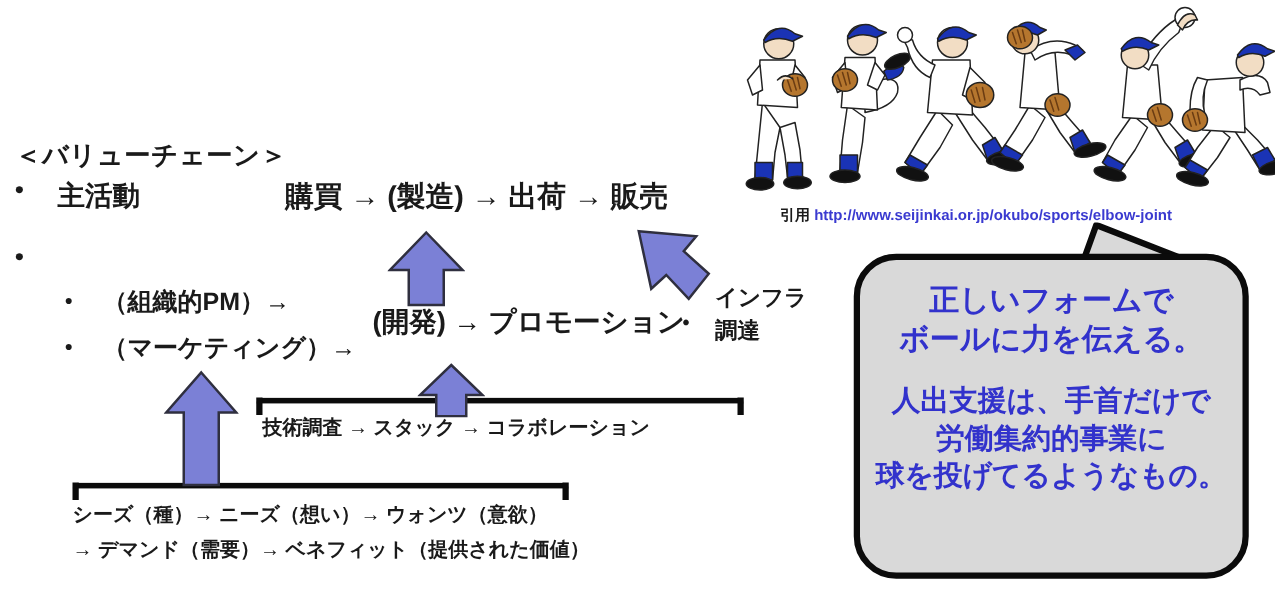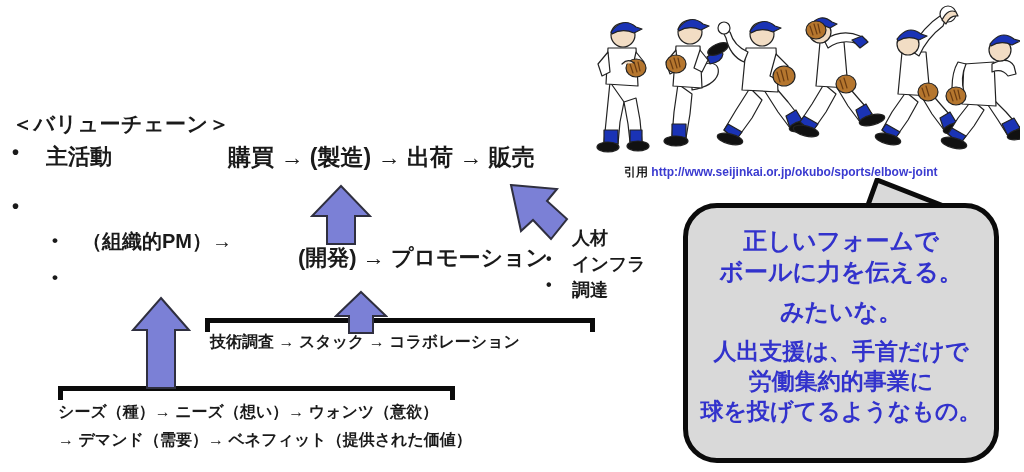--- a/index.html
+++ b/index.html
@@ -90,34 +90,31 @@
   <span class="bullet-dot">•</span>
 </div>
 
 <div class="abs nowrap bullet-row l2" id="sub1">
   <span class="bullet-dot">•</span>
   <span>（組織的PM）→</span>
 </div>
 
 <div class="abs nowrap bullet-row l2" id="sub2">
   <span class="bullet-dot">•</span>
+  <span>（マーケティング）→</span>
 </div>
 
 <div class="abs nowrap" id="primary-chain">購買 → (製造) → 出荷 → 販売</div>
 <div class="abs nowrap" id="dev-chain">(開発) → プロモーション</div>
 <div class="abs nowrap" id="tech-chain">技術調査 → スタック → コラボレーション</div>
 
 <div class="abs nowrap" id="seeds-line1">シーズ（種）→ ニーズ（想い）→ ウォンツ（意欲）</div>
 <div class="abs nowrap" id="seeds-line2">→ デマンド（需要）→ ベネフィット（提供された価値）</div>
 
 <div class="abs" id="res-list">
-  <div class="nowrap bullet-row">
-    <span class="bullet-dot">•</span>
-    <span>人材</span>
-  </div>
   <div class="nowrap bullet-row">
     <span class="bullet-dot">•</span>
     <span>インフラ</span>
   </div>
   <div class="nowrap bullet-row">
     <span class="bullet-dot">•</span>
     <span>調達</span>
   </div>
 </div>
 
@@ -266,18 +263,17 @@
   <svg width="110" height="56" viewBox="0 0 110 56" aria-hidden="true">
     <path d="M4 52 L22 2 L104 34 Z" fill="#d9d9d9" stroke="#0b0b0b" stroke-width="5" stroke-linejoin="round"></path>
     <path d="M6 50 L100 36 L30 46 Z" fill="#d9d9d9" stroke="none"></path>
   </svg>
 </div>
 <div class="abs" id="bubble" style="background: rgb(217, 217, 217); border-color: rgb(11, 11, 11);"></div>
 <div class="abs" id="bubble-text" style="color: rgb(50, 50, 204);">
   <div class="blk">正しいフォームで</div>
   <div class="blk">ボールに力を伝える。</div>
   <div class="gap"></div>
-  <div class="blk">みたいな。</div>
   <div class="gap"></div>
   <div class="blk small">人出支援は、手首だけで</div>
   <div class="blk small">労働集約的事業に</div>
   <div class="blk small">球を投げてるようなもの。</div>
 </div>
 
 </body></html>

